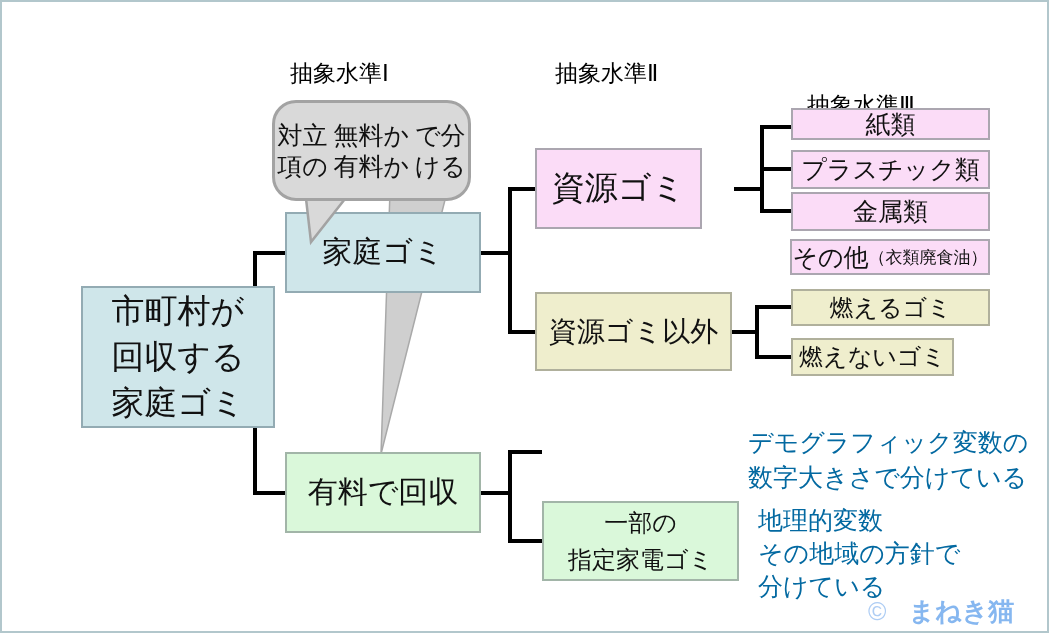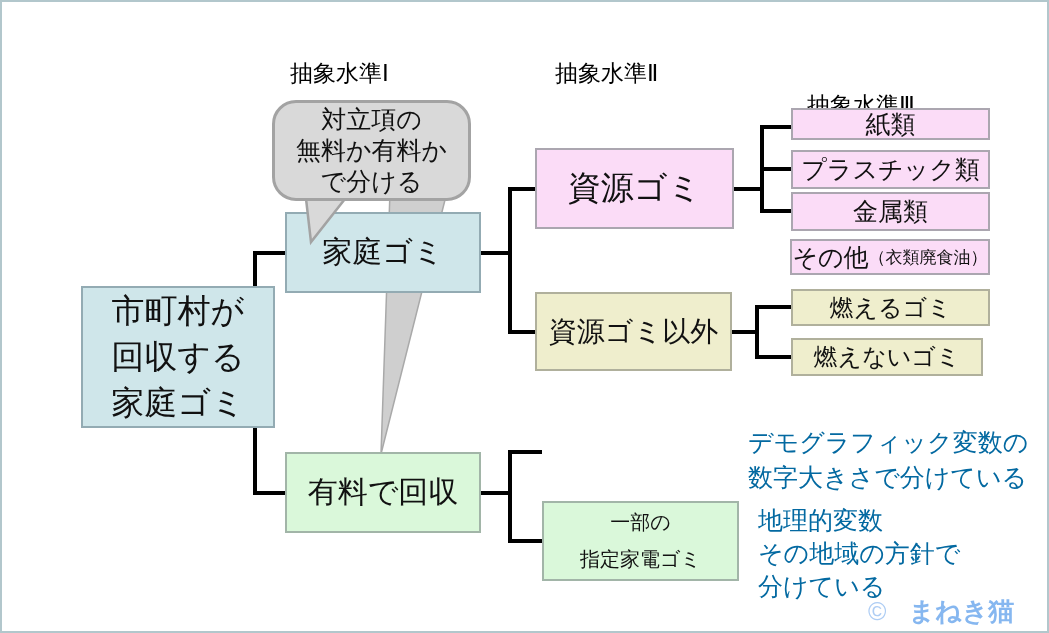--- a/index.html
+++ b/index.html
@@ -38,41 +38,41 @@
   .c-pink{background:var(--box-pink,#fbdcf7);border-color:#aba6b0;}
   .c-beige{background:var(--box-beige,#efeecd);border-color:#b0b09c;}
   .tails{position:absolute;left:0;top:0;pointer-events:none;}
   .tails.under{z-index:1;}
   .tails.over{z-index:3;}
   .bubble{
     position:absolute;left:270px;top:98px;width:199px;height:101px;
     background:var(--bubble-gray,#d9d9d9);
     border:3px solid #a3a3a3;border-radius:24px;
     box-sizing:border-box;z-index:4;
-    display:flex;flex-direction:column;align-items:center;justify-content:center;
+    display:flex;flex-direction:row;align-items:center;justify-content:center;
     font-size:25px;line-height:31px;color:#111;text-align:center;
   }
   .annotation{
     position:absolute;font-size:25px;color:#0369a1;z-index:2;
   }
   .annotation span{display:block;}
   .demographic{left:746px;top:423px;line-height:35px;}
   .geographic{left:756px;top:502px;line-height:33px;}
   .credit{
     position:absolute;left:866px;top:592px;z-index:2;white-space:nowrap;
   }
   .credit .sym{font-size:25px;color:#aecdf4;margin-right:22px;}
   .credit .nm{font-size:26px;font-weight:bold;color:var(--credit-blue,#86b7f0);}
   .small-note{font-size:17px;}
   .lh-root{font-size:33px;line-height:46px;}
   .lh-l1{font-size:30px;}
   .lh-recy{font-size:33px;}
   .lh-nonrecy{font-size:28px;}
   .lh-bulky{font-size:27px;}
-  .lh-appl{font-size:20px;line-height:37px;}
+  .lh-appl{font-size:24px;line-height:37px;}
   .lh-l3{font-size:25px;}
   .lh-l3s{font-size:24px;}
 </style>
 </head>
 <body>
 
 <div class="page">
 
   <div class="col-header" style="left:288px;">抽象水準Ⅰ</div>
   <div class="col-header" style="left:553px;">抽象水準Ⅱ</div>
@@ -115,21 +115,21 @@
   </div>
 
   <div class="box c-blue lh-l1" style="left:283px;top:210px;width:196px;height:81px;">
     <span>家庭ゴミ</span>
   </div>
 
   <div class="box c-green lh-l1" style="left:283px;top:450px;width:196px;height:81px;">
     <span>有料で回収</span>
   </div>
 
-  <div class="box c-pink lh-recy" style="left:533px;top:146px;width:199px;height:81px;">
+  <div class="box c-pink lh-recy" style="left:533px;top:146px;width:167px;height:81px;">
     <span>資源ゴミ</span>
   </div>
 
   <div class="box c-beige lh-nonrecy" style="left:533px;top:290px;width:197px;height:79px;">
     <span>資源ゴミ以外</span>
   </div>
 
 
   <div class="box c-green lh-appl" style="left:540px;top:499px;width:197px;height:80px;">
     <span>一部の</span>
@@ -145,21 +145,21 @@
   <div class="box c-pink lh-l3" style="left:789px;top:190px;width:199px;height:39px;">
     <span>金属類</span>
   </div>
   <div class="box c-pink" style="left:788px;top:237px;width:200px;height:36px;flex-direction:row;">
     <span class="lh-l3" style="font-size:25px;">その他</span>
       <span class="small-note">（衣類廃食油）</span>
   </div>
   <div class="box c-beige lh-l3s" style="left:789px;top:287px;width:199px;height:37px;">
     <span>燃えるゴミ</span>
   </div>
-  <div class="box c-beige lh-l3s" style="left:789px;top:336px;width:192px;height:38px;">
+  <div class="box c-beige lh-l3s" style="left:789px;top:336px;width:163px;height:38px;">
     <span>燃えないゴミ</span>
   </div>
 
   <svg class="tails over" width="1049" height="633" viewBox="0 0 1049 633">
     <polygon points="303,188 350,188 309,240" fill="#d9d9d9" stroke="#a3a3a3" stroke-width="2.5"></polygon>
   </svg>
 
   <div class="bubble">
     <span>対立項の</span>
     <span>無料か有料か</span>

